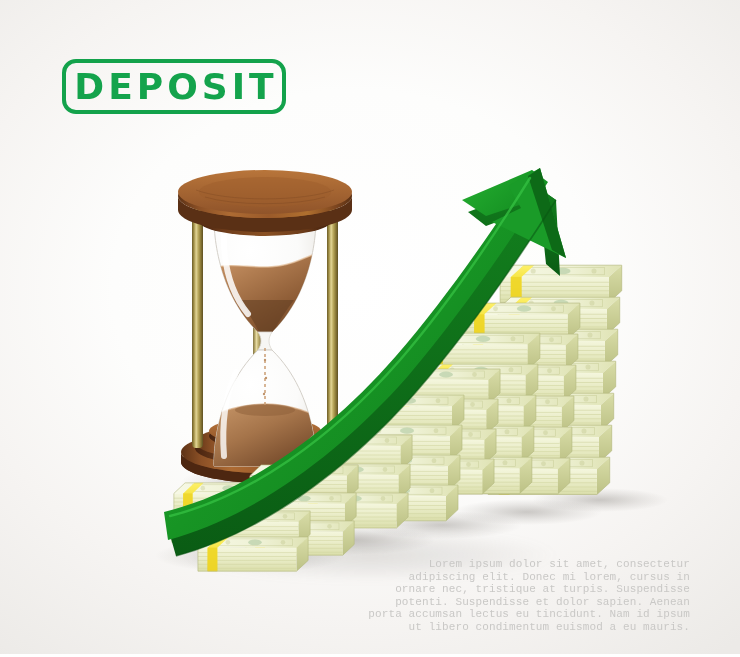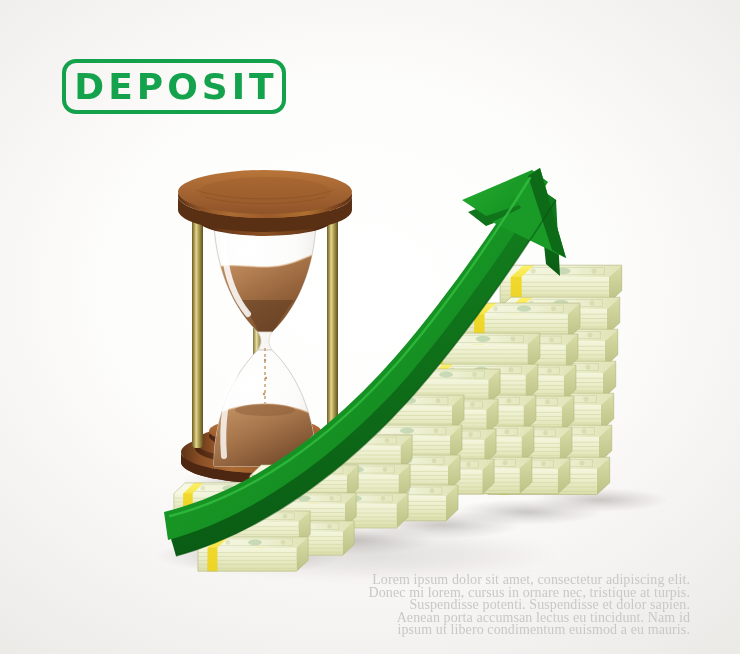--- a/index.html
+++ b/index.html
@@ -23,24 +23,24 @@
     background:transparent;
   }
   #deposit-badge .txt{
     font-family:"DejaVu Sans", sans-serif;
     font-weight:bold;font-size:36px;letter-spacing:4px;
     color:#14a34c;line-height:1;padding-left:4px;
   }
 
   
   #caption{
-    position:absolute;left:368px;top:574px;width:322px;
+    position:absolute;left:368px;top:558px;width:322px;
     text-align:right;
-    font-family:Liberation Serif, serif;
-    font-size:14px;line-height:12.6px;color:#c9c8c6;
+    font-family:Liberation Mono, monospace;
+    font-size:11px;line-height:12.6px;color:#c9c8c6;
     letter-spacing:.1px;
   }
 
   
   #stage{position:absolute;left:0;top:0;width:740px;height:657px;}
   #stage svg{display:block;}
 
   
   #floor-shadow{
     position:absolute;left:120px;top:520px;width:500px;height:70px;

